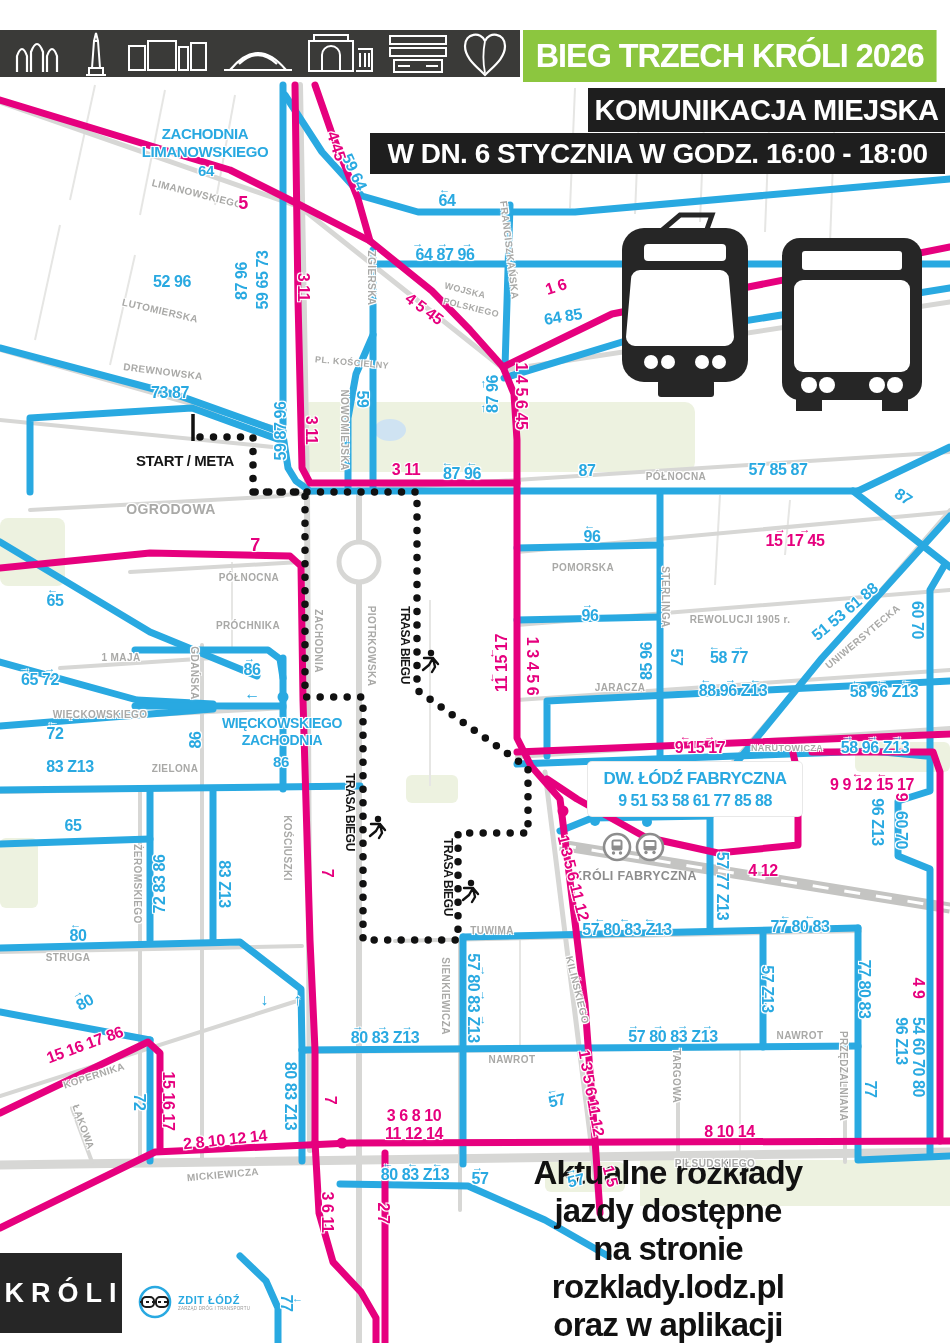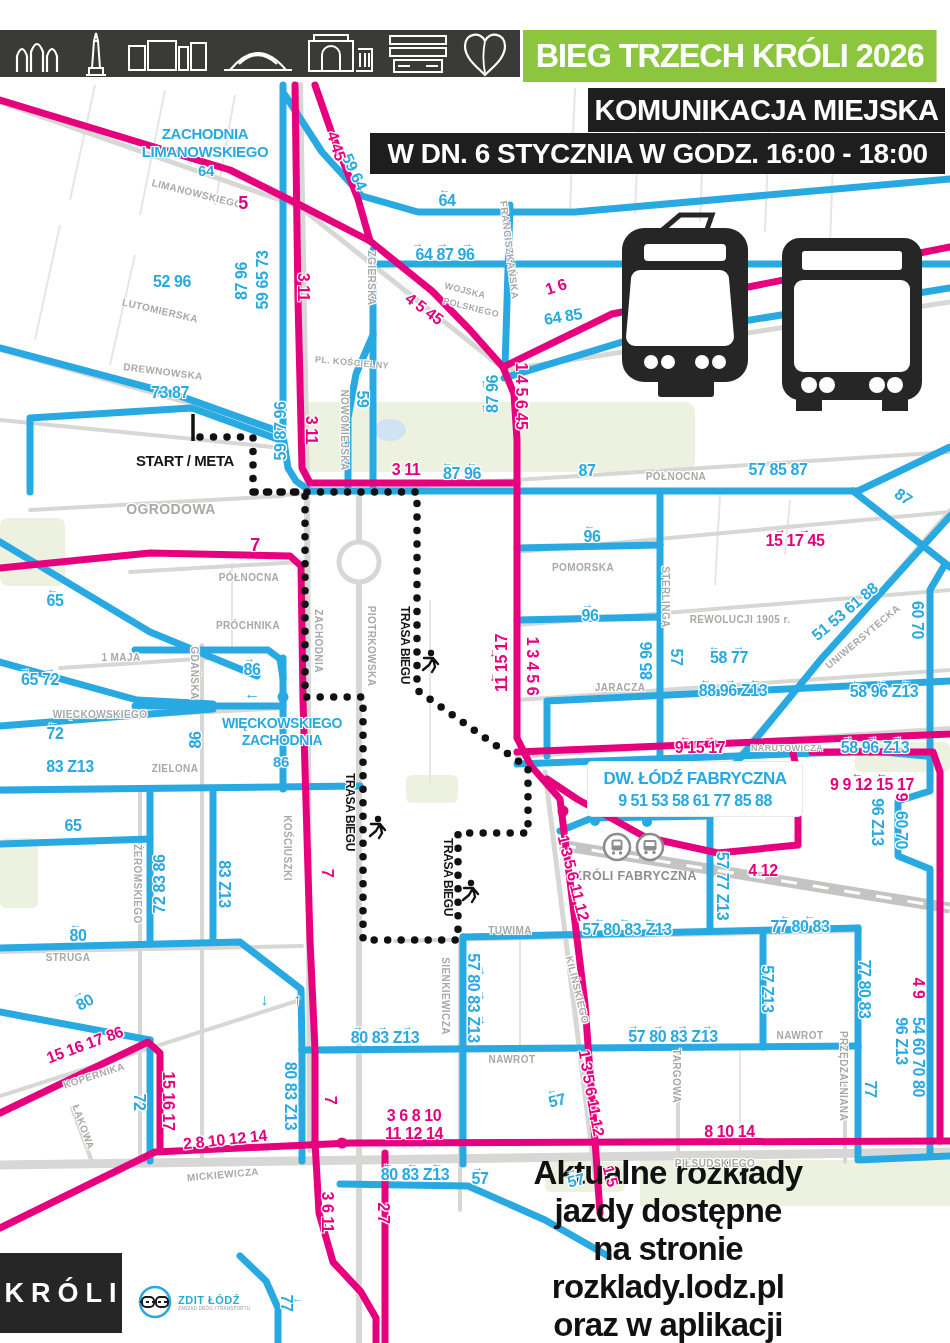--- a/index.html
+++ b/index.html
@@ -384,21 +384,21 @@
     </div>
     <div class="lbl street" style="left: 137px; top: 884px; font-size: 10px; transform: translate(-50%, -50%) rotate(90deg);">
       <div>ŻEROMSKIEGO</div>
     </div>
     <div class="lbl street" style="left: 287px; top: 848px; font-size: 10px; transform: translate(-50%, -50%) rotate(90deg);">
       <div>KOŚCIUSZKI</div>
     </div>
     <div class="lbl street" style="left: 68px; top: 958px; font-size: 10px; transform: translate(-50%, -50%) rotate(0deg);">
       <div>STRUGA</div>
     </div>
-    <div class="lbl street" style="left: 510px; top: 931px; font-size: 10px; transform: translate(-50%, -50%) rotate(0deg);">
+    <div class="lbl street" style="left: 492px; top: 931px; font-size: 10px; transform: translate(-50%, -50%) rotate(0deg);">
       <div>TUWIMA</div>
     </div>
     <div class="lbl street" style="left: 445px; top: 996px; font-size: 10px; transform: translate(-50%, -50%) rotate(90deg);">
       <div>SIENKIEWICZA</div>
     </div>
     <div class="lbl street" style="left: 577px; top: 990px; font-size: 10px; transform: translate(-50%, -50%) rotate(76deg);">
       <div>KILIŃSKIEGO</div>
     </div>
     <div class="lbl street" style="left: 512px; top: 1060px; font-size: 10px; transform: translate(-50%, -50%) rotate(0deg);">
       <div>NAWROT</div>

